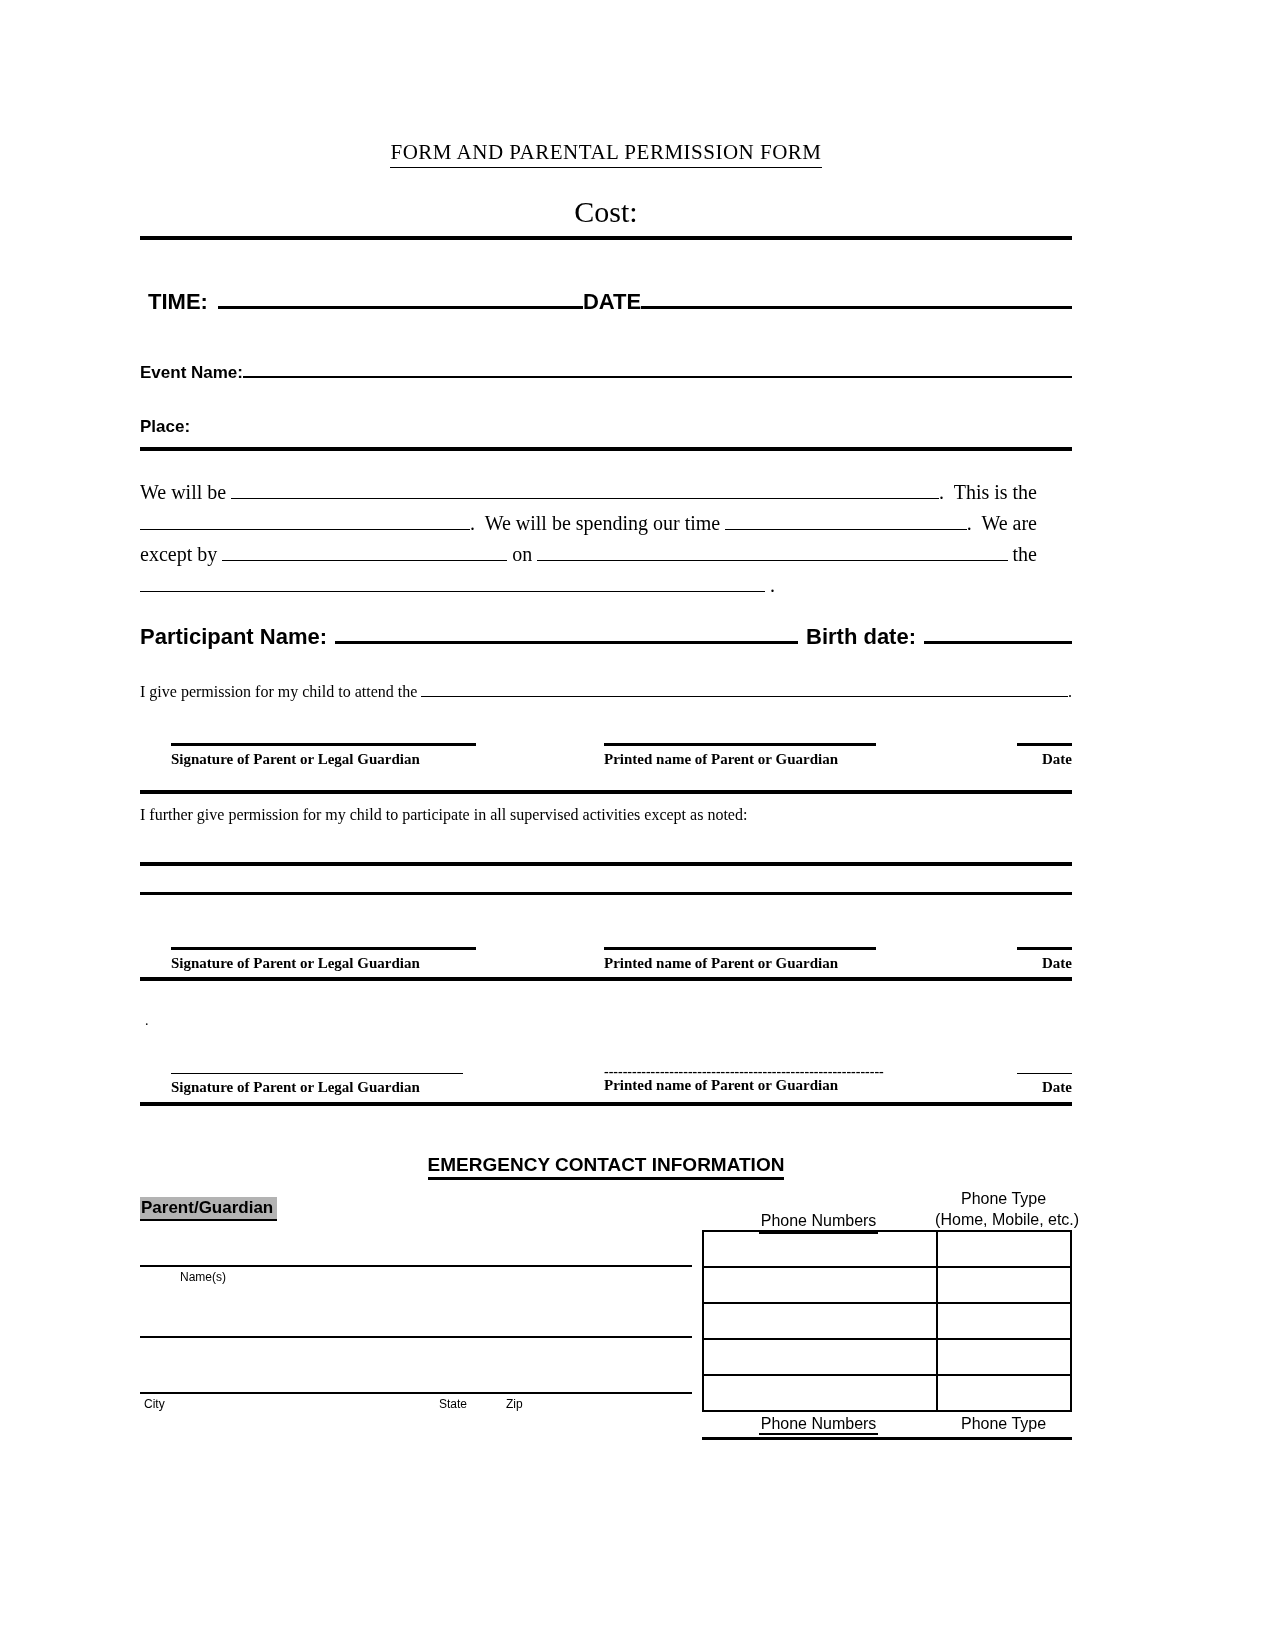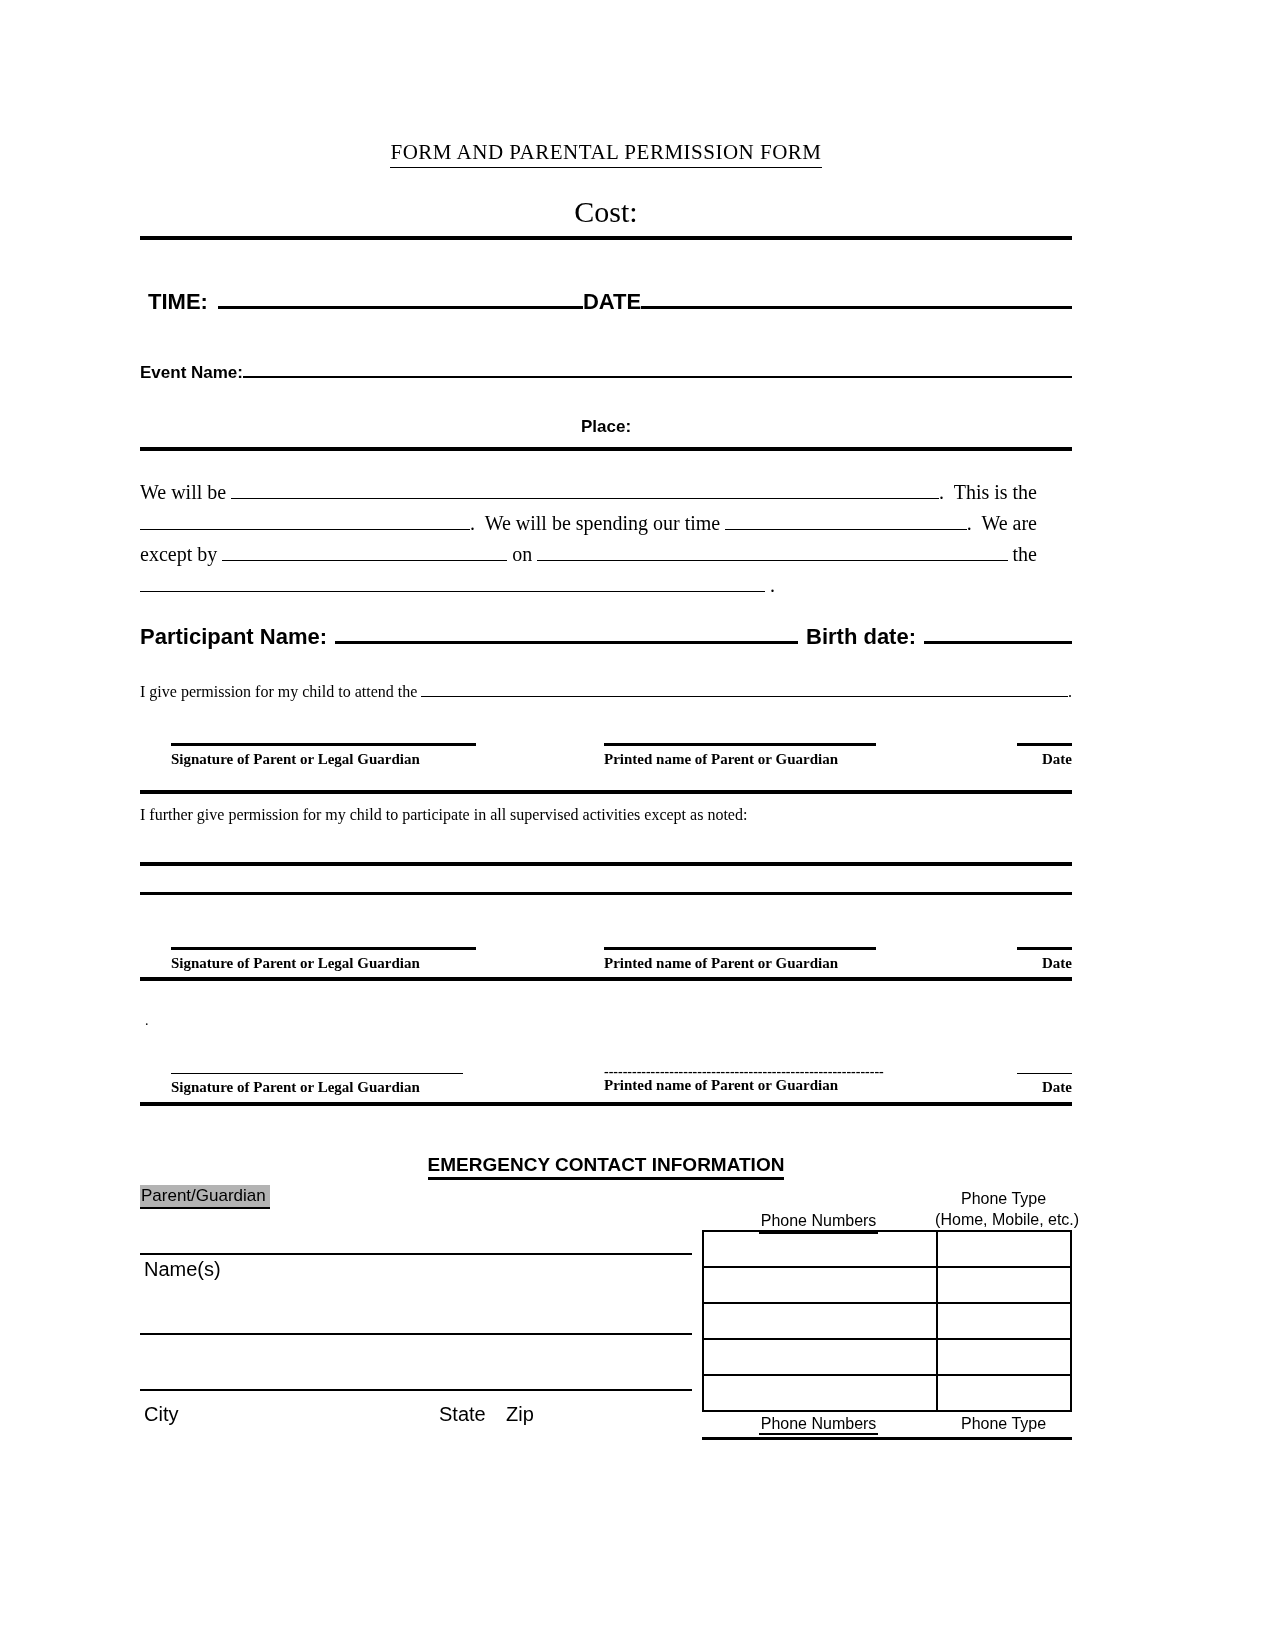--- a/index.html
+++ b/index.html
@@ -1,19 +1,19 @@
 <!DOCTYPE html>
 <html><head>
 <meta charset="utf-8">
 <style>
   html,body{margin:0;padding:0;background:#ffffff;}
   .page{position:relative;width:1275px;height:1650px;background:#fff;color:#000;
         font-family:"Liberation Serif", serif;}
   .content{margin-left:140px;width:932px;}
-  .sans{font-family:"Liberation Sans", sans-serif;text-align:center;}
+  .sans{font-family:"Liberation Sans", sans-serif;}
 
   .title{margin-top:140px;text-align:center;font-size:21px;letter-spacing:.5px;}
   .title span{border-bottom:1.5px solid #000;padding-bottom:3px;}
   .cost{margin-top:30px;text-align:center;font-size:30px;}
   .rule{border:none;border-top:4px solid #000;margin:0;}
   .rule.r1{margin-top:7px;}
 
   .time-row{margin-top:44px;display:flex;align-items:baseline;font-size:22px;font-weight:bold;padding-left:8px;}
   .bl{display:inline-block;border-bottom:2px solid #000;height:1em;}
   .bl.thick{border-bottom-width:3px;}
@@ -54,28 +54,28 @@
   .stray{margin-top:32px;font-size:14px;padding-left:5px;}
   .sig3{margin-top:38px;}
   .sig3 .c1{padding-top:6px;}
   .rule.r7{margin-top:6px;}
 
   .em-title{margin-top:48px;text-align:center;font-size:19px;font-weight:bold;}
   .em-title span{border-bottom:3px solid #000;padding-bottom:2px;}
   .em-body{position:relative;margin-top:8px;height:280px;font-family:"Liberation Sans", sans-serif;}
 
   .em-left{position:absolute;left:0;top:0;width:552px;}
-  .pg-label{margin-top:2px;font-size:17px;font-weight:normal;}
+  .pg-label{margin-top:14px;font-size:17px;font-weight:bold;}
   .pg-label span{background:#b3b3b3;border-bottom:2.5px solid #000;padding:1px 4px 2px 1px;}
   .fline{border-bottom:2px solid #000;height:0;}
   .fl1{margin-top:47px;}
   .fl2{margin-top:52px;}
   .fl3{margin-top:54px;}
-  .flab{font-size:20px;padding-left:4px;margin-top:3px;}
-  .city-row{position:relative;font-size:20px;margin-top:12px;height:20px;}
+  .flab{font-size:12px;padding-left:4px;margin-top:3px;margin-left:36px;}
+  .city-row{position:relative;font-size:12px;margin-top:3px;height:20px;}
   .city-row .city{position:absolute;left:4px;}
   .city-row .state{position:absolute;left:299px;}
   .city-row .zip{position:absolute;left:366px;}
 
   .em-right{position:absolute;right:0;top:0;width:370px;}
   .ph-head{display:flex;align-items:flex-end;height:46px;font-size:16px;}
   .ph-head .hc1{width:63%;text-align:center;}
   .ph-head .hc1 span{border-bottom:4px solid #000;padding:0 2px 1px;}
   .ph-head .hc2{width:37%;text-align:center;}
   .ph-head .hc2 div{white-space:nowrap;line-height:21px;}

